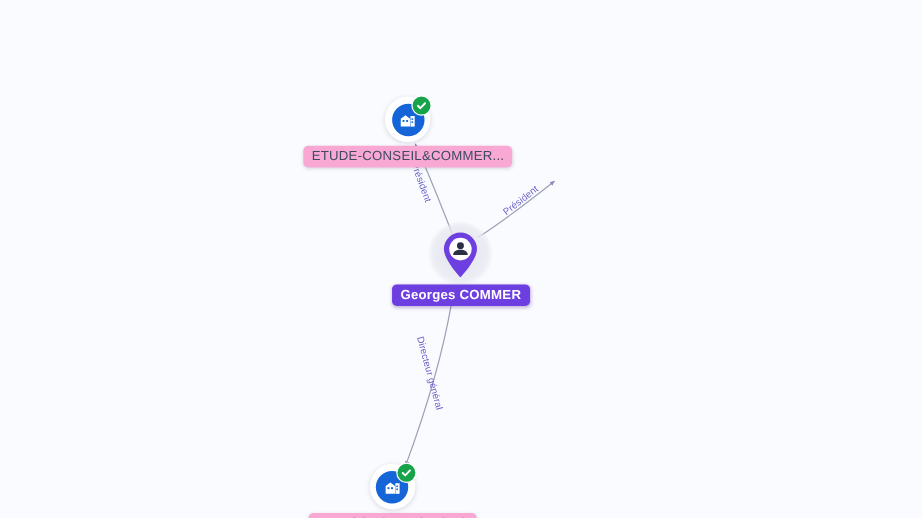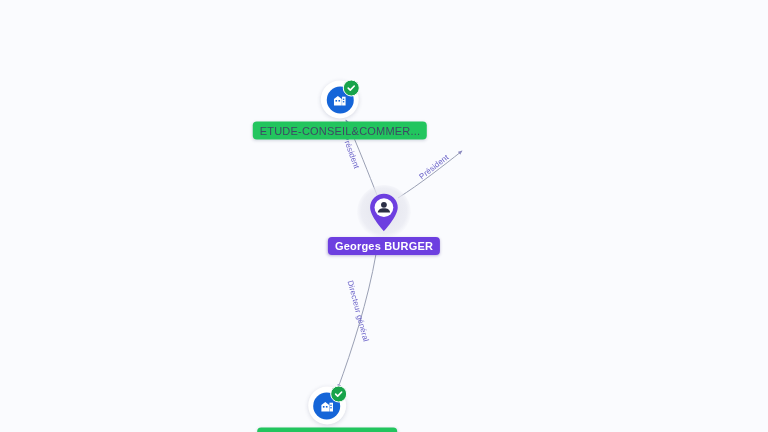--- a/index.html
+++ b/index.html
@@ -73,21 +73,21 @@
     height: 15px;
     border-radius: 50%;
     background: #17a34a;
     border: 1.5px solid #ffffff;
     display: flex;
     align-items: center;
     justify-content: center;
   }
   .company-label {
     margin-top: 3px;
-    background: #22c55e;
+    background: #f9a8d4;
     color: #3d4a63;
     box-shadow: 0 1px 3px rgba(40,50,90,.16);
   }
 
   
   .person-halo {
     position: relative;
     width: 54px;
     height: 54px;
     border-radius: 50%;
@@ -195,16 +195,16 @@
         <svg width="34" height="40" viewBox="0 0 34 40">
           <path d="M17 39.2 C17 39.2 3.2 24.6 3.2 15.6 A13.8 13.8 0 0 1 30.8 15.6 C30.8 24.6 17 39.2 17 39.2 Z" fill="#6d3fe0"></path>
           <circle cx="17" cy="15.6" r="9.4" fill="#ffffff"></circle>
           <g fill="#2b2f45">
             <circle cx="17" cy="12.8" r="2.9"></circle>
             <path d="M10.9 20.6 C10.9 17.6 13.6 16.2 17 16.2 C20.4 16.2 23.1 17.6 23.1 20.6 Z"></path>
           </g>
         </svg>
       </div>
     </div>
-    <div class="node-label person-label">Georges BURGER</div>
+    <div class="node-label person-label">Georges COMMER</div>
   </div>
 
 </div>
 
 </body></html>

